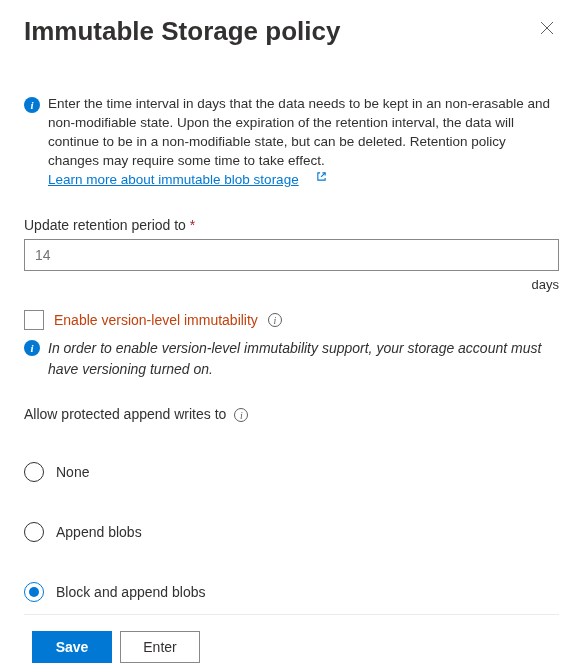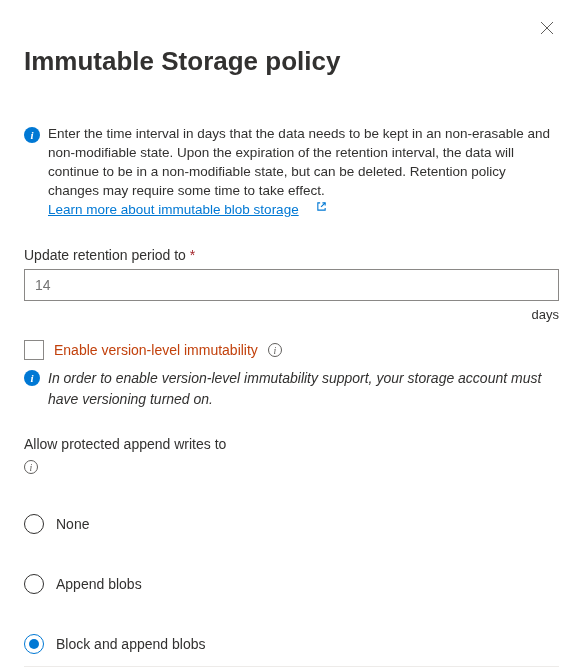--- a/index.html
+++ b/index.html
@@ -25,21 +25,20 @@
     .header {
       display: flex;
       justify-content: space-between;
       align-items: flex-start;
       margin-bottom: 48px;
     }
     .title {
       font-size: 26px;
       font-weight: 600;
       color: #323130;
-      margin-top: 30px;
     }
     .close-btn {
       background: none;
       border: none;
       cursor: pointer;
       padding: 4px;
       color: #605e5c;
       display: flex;
       align-items: center;
       justify-content: center;
@@ -164,23 +163,22 @@
       font-size: 14px;
       line-height: 1.5;
       color: #323130;
       font-style: italic;
     }
     .radio-group-label {
       font-size: 14px;
       color: #323130;
       margin-bottom: 12px;
       display: flex;
-      align-items: flex-start;
+      align-items: flex-end;
       gap: 8px;
-      flex-direction: column;
     }
     .radio-row {
       display: flex;
       align-items: center;
       gap: 12px;
       margin-bottom: 12px;
       cursor: pointer;
       margin-top: 40px;
     }
     .radio {

